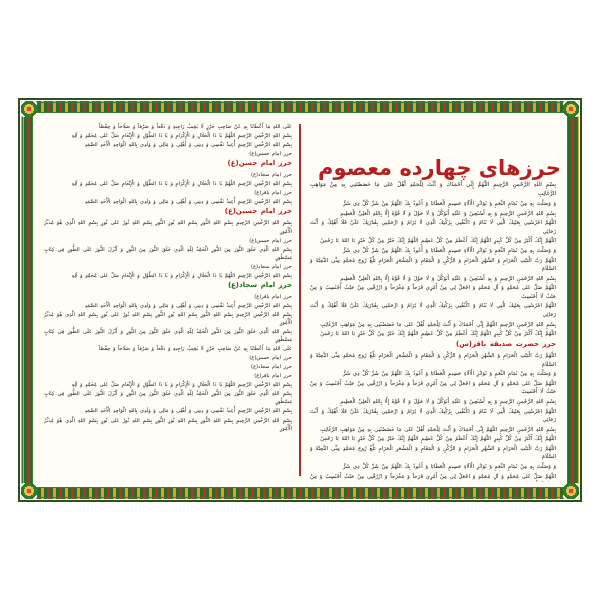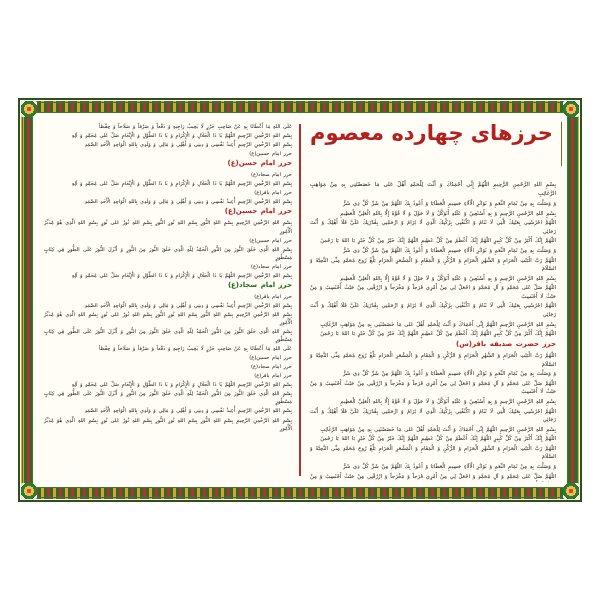--- a/index.html
+++ b/index.html
@@ -118,22 +118,23 @@
   }
   .col-right { right: 0; width: 50%; padding-left: 10px; }
   .col-left  { left: 0;  width: 50%; padding-right: 8px; }
 
   
   .header {
     position: relative;
     height: 58px;
     display: flex;
     flex-direction: row-reverse;
-    align-items: flex-start;
+    align-items: flex-end;
     gap: 8px;
+    margin-left: 8px;
   }
 
   .title-wrap {
     flex: 1 1 auto;
     text-align: center;
     line-height: 1.1;
   }
 
   .title-main {
     color: #b42020;

